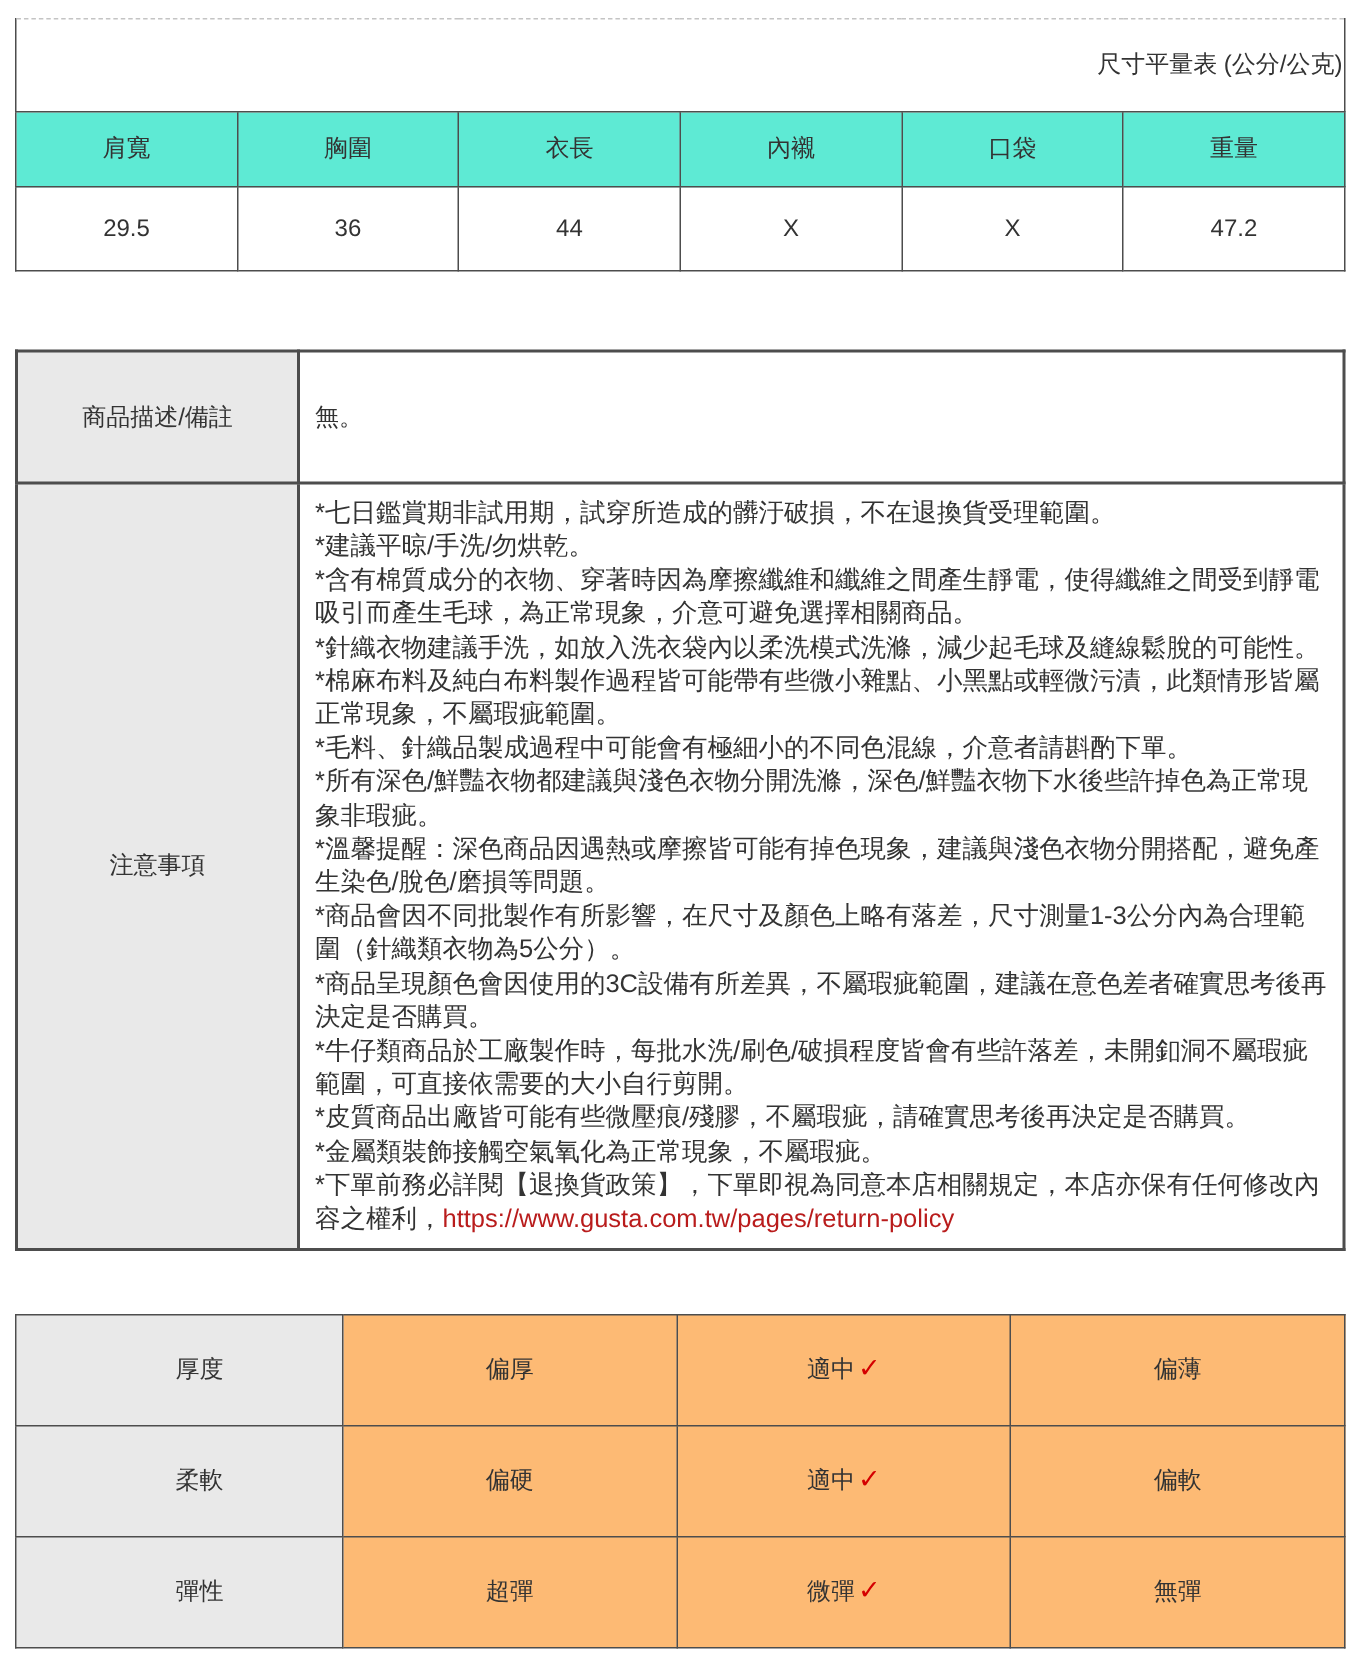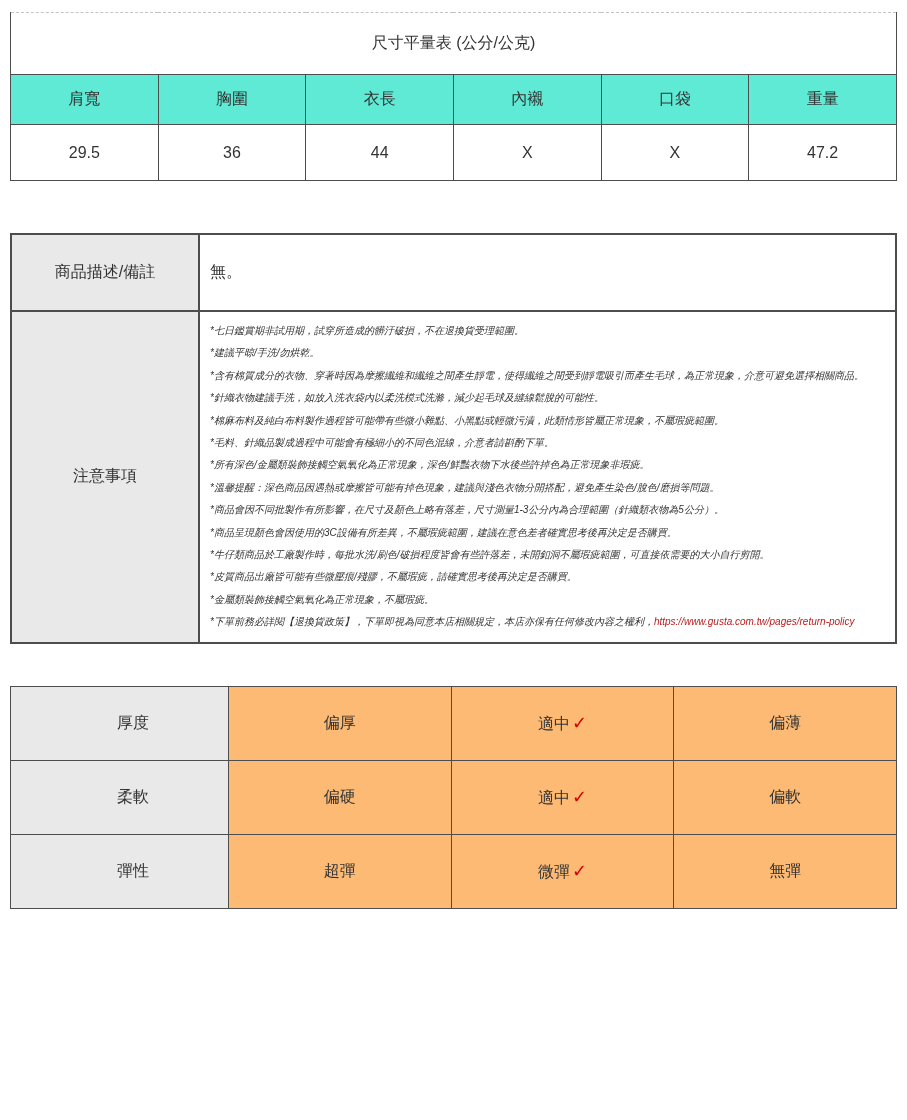--- a/index.html
+++ b/index.html
@@ -14,34 +14,34 @@
   table { border-collapse: collapse; width: 100%; table-layout: fixed; }
   td {
     border: 1px solid #4d4d4d;
     text-align: center;
     vertical-align: middle;
     font-size: 16px;
     color: #333333;
   }
 
   
-  .size-table .title-cell { height: 62px; border-top: 1px dashed #c4c4c4; }
+  .size-table .title-cell { height: 62px; border-top: 1px dashed #c4c4c4; text-align: right; }
   .size-table .head-row td { height: 50px; background: #5eead4; margin-top: 37px; }
   .size-table .value-row td { height: 56px; background: #ffffff; margin-top: 36px; }
 
   .gap-1 { height: 52px; }
   .gap-2 { height: 42px; }
 
   
   .desc-table td { border-width: 2px; border-color: #4d4d4d; }
   .desc-table .label-cell { background: #e9e9e9; }
   .desc-table col.label-col { width: 188px; }
   .desc-table .content-cell { text-align: left; padding: 8px 10px; background: #ffffff; }
-  .desc-row td { height: 77px; margin-top: 48px; }
-  .notes-content { font-size: 10px; line-height: 22.4px; padding: 7px 10px 9px 10px; font-style: italic; }
+  .desc-row td { height: 88px; margin-top: 48px; }
+  .notes-content { font-size: 17px; line-height: 22.4px; padding: 7px 10px 9px 10px; }
   .note-line { margin: 0; }
   .policy-url { color: #b91c1c; cursor: pointer; }
 
   
   .attr-table td { height: 74px; background: #fdba74; }
   .attr-table .label-cell { background: #e9e9e9; padding-left: 28px; }
   .attr-table col.attr-label-col { width: 218px; }
   .check {
     color: #d40000;
     font-weight: 700;
@@ -93,21 +93,21 @@
       </tr>
       <tr class="notes-row">
         <td class="label-cell">注意事項</td>
         <td class="content-cell notes-content">
           <div class="note-line">*七日鑑賞期非試用期，試穿所造成的髒汙破損，不在退換貨受理範圍。</div>
           <div class="note-line">*建議平晾/手洗/勿烘乾。</div>
           <div class="note-line">*含有棉質成分的衣物、穿著時因為摩擦纖維和纖維之間產生靜電，使得纖維之間受到靜電吸引而產生毛球，為正常現象，介意可避免選擇相關商品。</div>
           <div class="note-line">*針織衣物建議手洗，如放入洗衣袋內以柔洗模式洗滌，減少起毛球及縫線鬆脫的可能性。</div>
           <div class="note-line">*棉麻布料及純白布料製作過程皆可能帶有些微小雜點、小黑點或輕微污漬，此類情形皆屬正常現象，不屬瑕疵範圍。</div>
           <div class="note-line">*毛料、針織品製成過程中可能會有極細小的不同色混線，介意者請斟酌下單。</div>
-          <div class="note-line">*所有深色/金屬類裝飾接觸空氣氧化為正常現象，深色/鮮豔衣物下水後些許掉色為正常現象非瑕疵。</div>
+          <div class="note-line">*所有深色/鮮豔衣物都建議與淺色衣物分開洗滌，深色/鮮豔衣物下水後些許掉色為正常現象非瑕疵。</div>
           <div class="note-line">*溫馨提醒：深色商品因遇熱或摩擦皆可能有掉色現象，建議與淺色衣物分開搭配，避免產生染色/脫色/磨損等問題。</div>
           <div class="note-line">*商品會因不同批製作有所影響，在尺寸及顏色上略有落差，尺寸測量1-3公分內為合理範圍（針織類衣物為5公分）。</div>
           <div class="note-line">*商品呈現顏色會因使用的3C設備有所差異，不屬瑕疵範圍，建議在意色差者確實思考後再決定是否購買。</div>
           <div class="note-line">*牛仔類商品於工廠製作時，每批水洗/刷色/破損程度皆會有些許落差，未開釦洞不屬瑕疵範圍，可直接依需要的大小自行剪開。</div>
           <div class="note-line">*皮質商品出廠皆可能有些微壓痕/殘膠，不屬瑕疵，請確實思考後再決定是否購買。</div>
           <div class="note-line">*金屬類裝飾接觸空氣氧化為正常現象，不屬瑕疵。</div>
           <div class="note-line"><span>*下單前務必詳閱【退換貨政策】，下單即視為同意本店相關規定，本店亦保有任何修改內容之權利，</span><span class="policy-url">https://www.gusta.com.tw/pages/return-policy</span></div>
         </td>
       </tr>
     </tbody>

